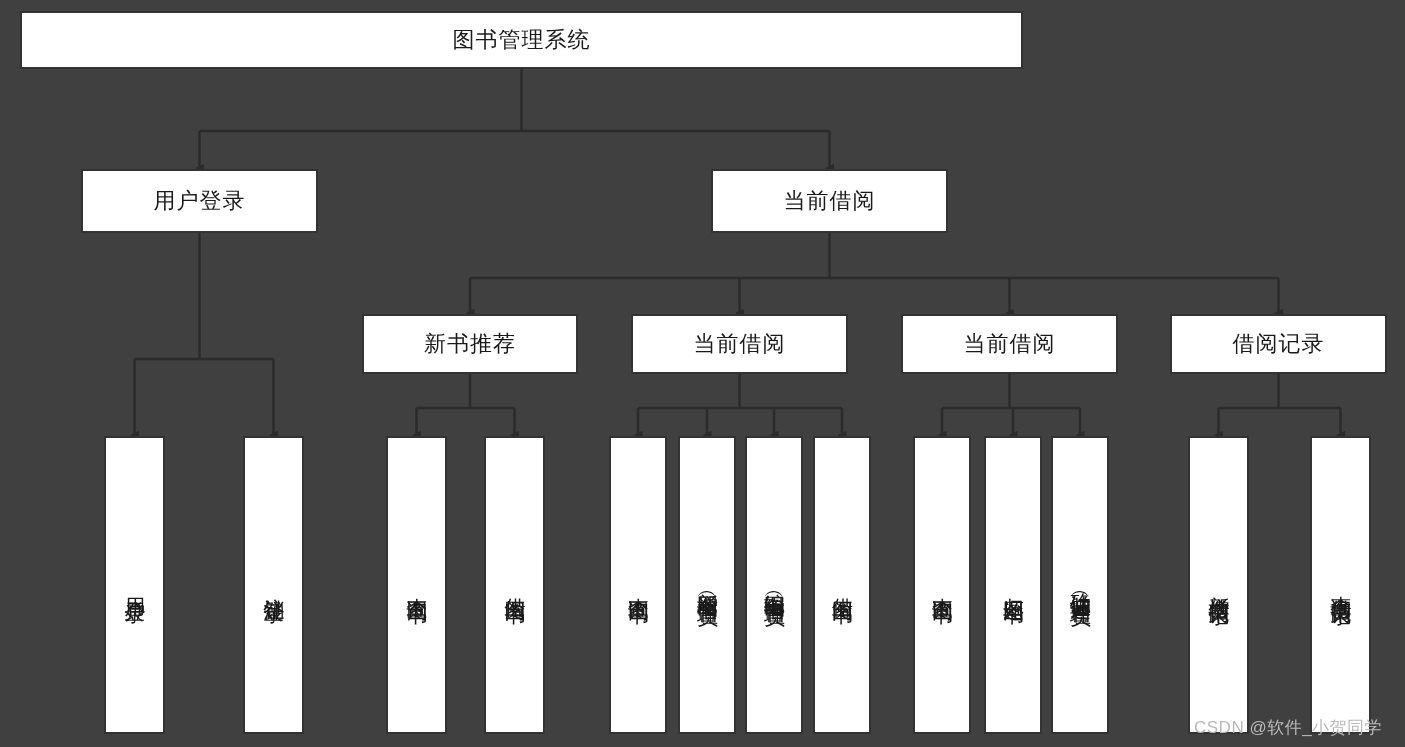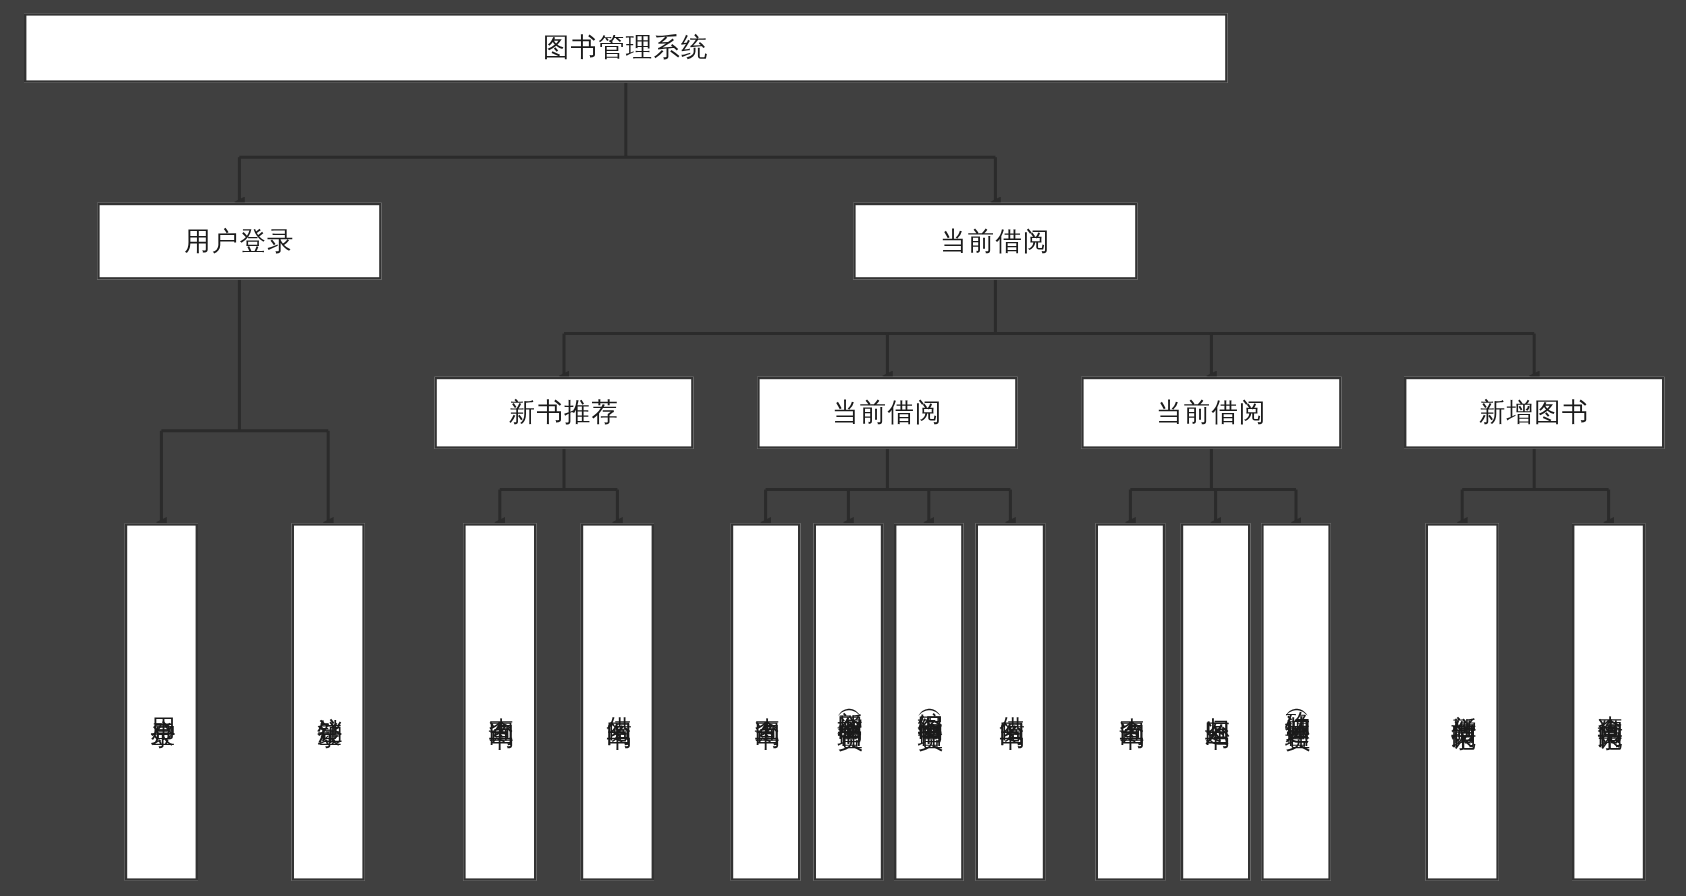--- a/index.html
+++ b/index.html
@@ -124,21 +124,21 @@
       <div class="node horizontal" style="left: 362px; top: 314px; width: 216px; height: 60px; text-align: right;">
         <span class="label">新书推荐</span>
       </div>
       <div class="node horizontal" style="left: 631px; top: 314px; width: 217px; height: 60px;">
         <span class="label">当前借阅</span>
       </div>
       <div class="node horizontal" style="left: 901px; top: 314px; width: 217px; height: 60px;">
         <span class="label">当前借阅</span>
       </div>
       <div class="node horizontal" style="left: 1170px; top: 314px; width: 217px; height: 60px;">
-        <span class="label">新增图书</span>
+        <span class="label">借阅记录</span>
       </div>
       <div class="node vertical" style="left: 104px; top: 436px; width: 61px; height: 298px;">
         <span class="label">用户登录</span>
       </div>
       <div class="node vertical" style="left: 243px; top: 436px; width: 61px; height: 298px;">
         <span class="label">注销登录</span>
       </div>
       <div class="node vertical" style="left: 386px; top: 436px; width: 61px; height: 298px;">
         <span class="label">查询图书</span>
       </div>
@@ -167,14 +167,15 @@
         <span class="label">确认归还（管理员）</span>
       </div>
       <div class="node vertical" style="left: 1188px; top: 436px; width: 61px; height: 298px;">
         <span class="label">新增借阅记录</span>
       </div>
       <div class="node vertical" style="left: 1310px; top: 436px; width: 61px; height: 298px;">
         <span class="label">查询借阅记录</span>
       </div>
     </div>
 
+  <div class="watermark" style="left: 1194px; top: 716px;">CSDN @软件_小贺同学</div>
 
 </div>
 
 </body></html>

